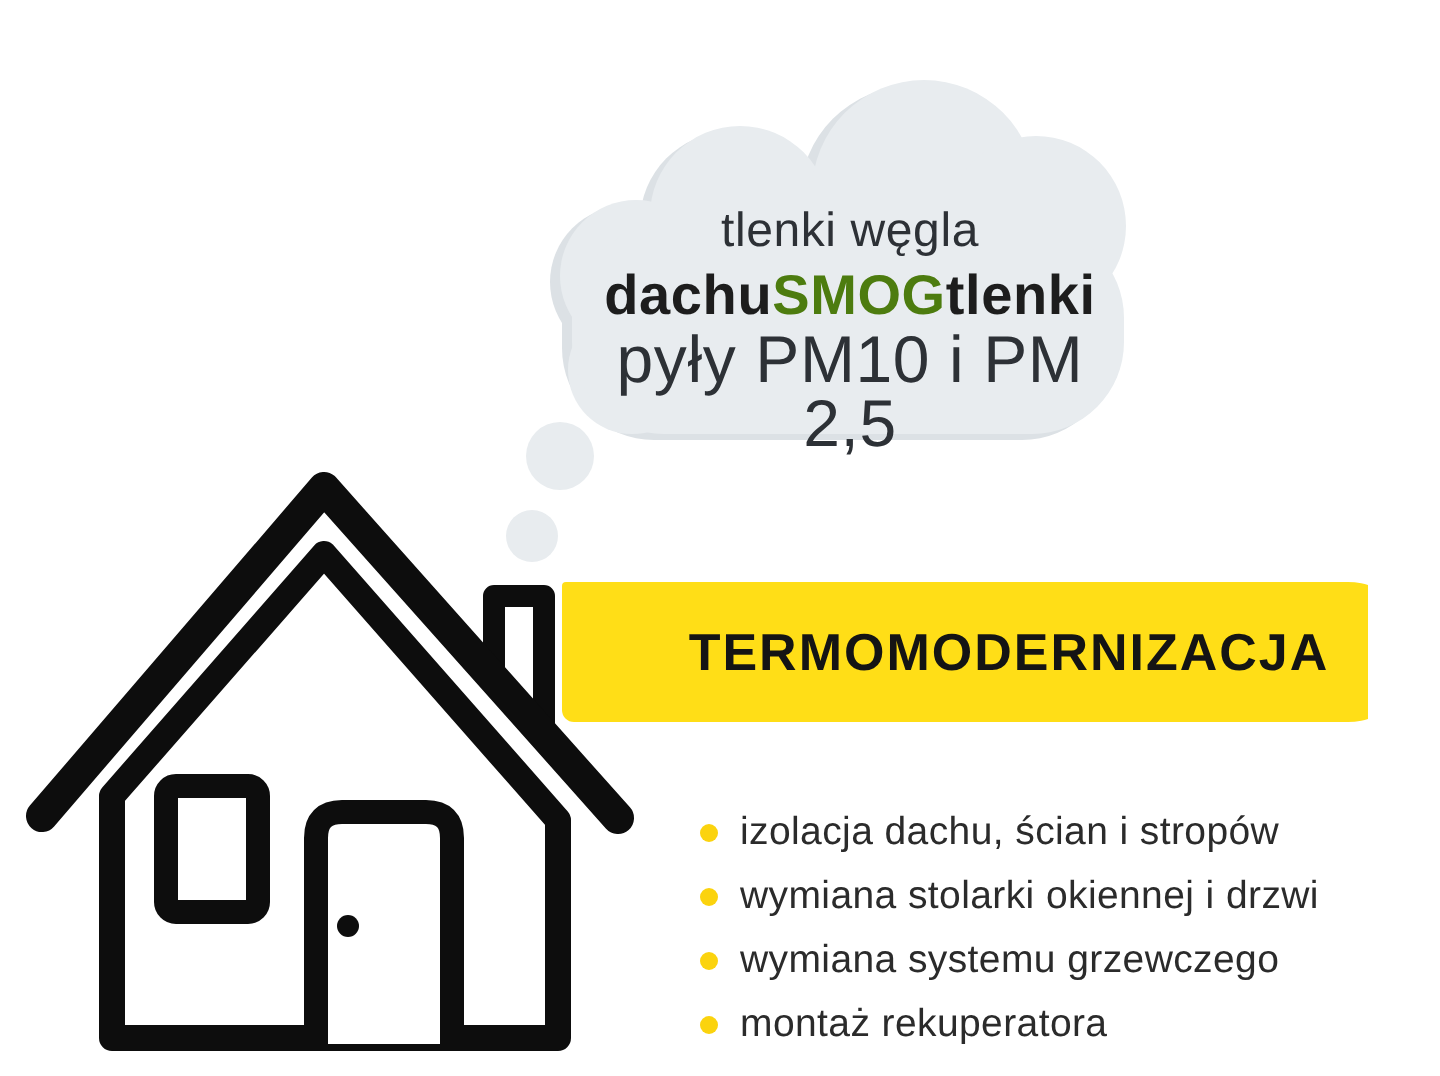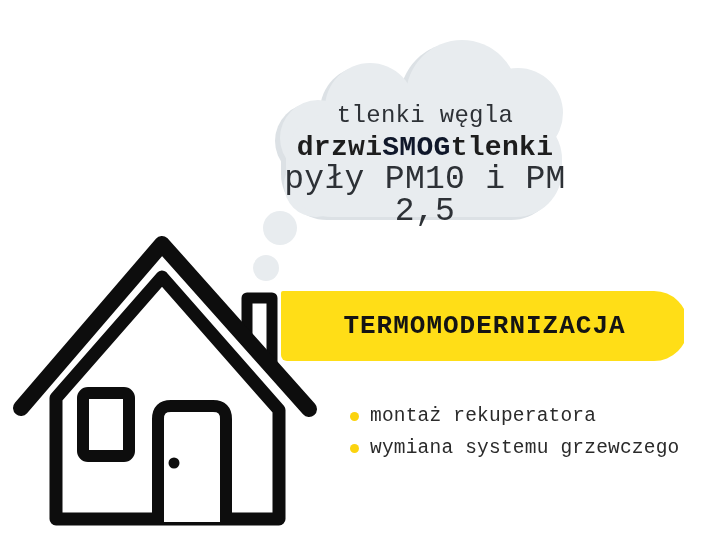--- a/index.html
+++ b/index.html
@@ -1,34 +1,34 @@
 <!DOCTYPE html>
 <html><head>
 <meta charset="utf-8">
 <style>
   html,body{margin:0;padding:0;background:#fff;}
   #canvas{
     position:relative;width:684px;height:538px;background:#ffffff;
-    overflow:hidden;font-family:Liberation Mono, monospace;
+    overflow:hidden;font-family:Liberation Sans, sans-serif;
   }
   svg{position:absolute;left:0;top:0;}
   
   .cloud-text{
     position:absolute;left:282px;top:100px;width:286px;
     text-align:center;color:#2d3136;line-height:32px;
   }
   .cloud-line1{font-size:24px;font-weight:400;letter-spacing:.3px;}
   .cloud-line2{font-size:28px;font-weight:700;color:#1d1d1d;letter-spacing:.3px;}
-  .cloud-line2 .hl{color:#0f172a;}
+  .cloud-line2 .hl{color:#4d7c0f;}
   .cloud-line3{font-size:33px;font-weight:400;letter-spacing:.3px;}
   
   .banner{
     position:absolute;left:281px;top:291px;width:407px;height:70px;
     background:#ffde17;border-radius:2px 34px 34px 6px;
-    display:flex;align-items:center;justify-content:center;
+    display:flex;align-items:center;justify-content:center;padding-left:20px;
   }
   .banner-label{
     font-size:26px;font-weight:700;letter-spacing:1px;color:#141414;
   }
   
   .benefits{position:absolute;left:350px;top:400px;}
   .list-item{display:flex;align-items:center;height:32px;}
   .bullet{
     width:9px;height:9px;border-radius:50%;background:#fbd30e;
     margin-right:11px;flex:0 0 auto;
@@ -57,21 +57,21 @@
       <rect x="286" y="113" width="276" height="104" rx="46"></rect>
     </g>
     <g fill="#e8ecef">
       <circle cx="280" cy="228" r="17"></circle>
       <circle cx="266" cy="268" r="13"></circle>
     </g>
   </svg>
 
   <div class="cloud-text">
     <div class="cloud-line1">tlenki węgla</div>
-    <div class="cloud-line2"><span>drzwi</span><span class="hl">SMOG</span><span>tlenki</span></div>
+    <div class="cloud-line2"><span>dachu</span><span class="hl">SMOG</span><span>tlenki</span></div>
     <div class="cloud-line3">pyły PM10 i PM 2,5</div>
   </div>
 
   <div class="banner">
     <span class="banner-label">TERMOMODERNIZACJA</span>
   </div>
 
   <svg width="720" height="538" viewBox="0 0 720 538">
     <g stroke="#0d0d0d" fill="none">
       <path d="M242,292 h36 v85 h-36 z" fill="#ffffff" stroke="none"></path>
@@ -80,21 +80,29 @@
       <path d="M21,408 L162,244 L309,409" stroke-width="16" stroke-linecap="round" stroke-linejoin="round"></path>
       <rect x="83" y="393" width="46" height="63" rx="5" fill="#ffffff" stroke-width="12"></rect>
       <path d="M158,522 L158,419 Q158,406 171,406 L213,406 Q226,406 226,419 L226,522" fill="#ffffff" stroke-width="12"></path>
       <circle cx="174" cy="463" r="5.5" fill="#0d0d0d" stroke="none"></circle>
     </g>
   </svg>
 
   <div class="benefits">
     <div class="list-item">
       <span class="bullet"></span>
-      <span class="item-label">montaż rekuperatora</span>
+      <span class="item-label">izolacja dachu, ścian i stropów</span>
+    </div>
+    <div class="list-item">
+      <span class="bullet"></span>
+      <span class="item-label">wymiana stolarki okiennej i drzwi</span>
     </div>
     <div class="list-item">
       <span class="bullet"></span>
       <span class="item-label">wymiana systemu grzewczego</span>
+    </div>
+    <div class="list-item">
+      <span class="bullet"></span>
+      <span class="item-label">montaż rekuperatora</span>
     </div>
   </div>
 
 </div>
 
 </body></html>

